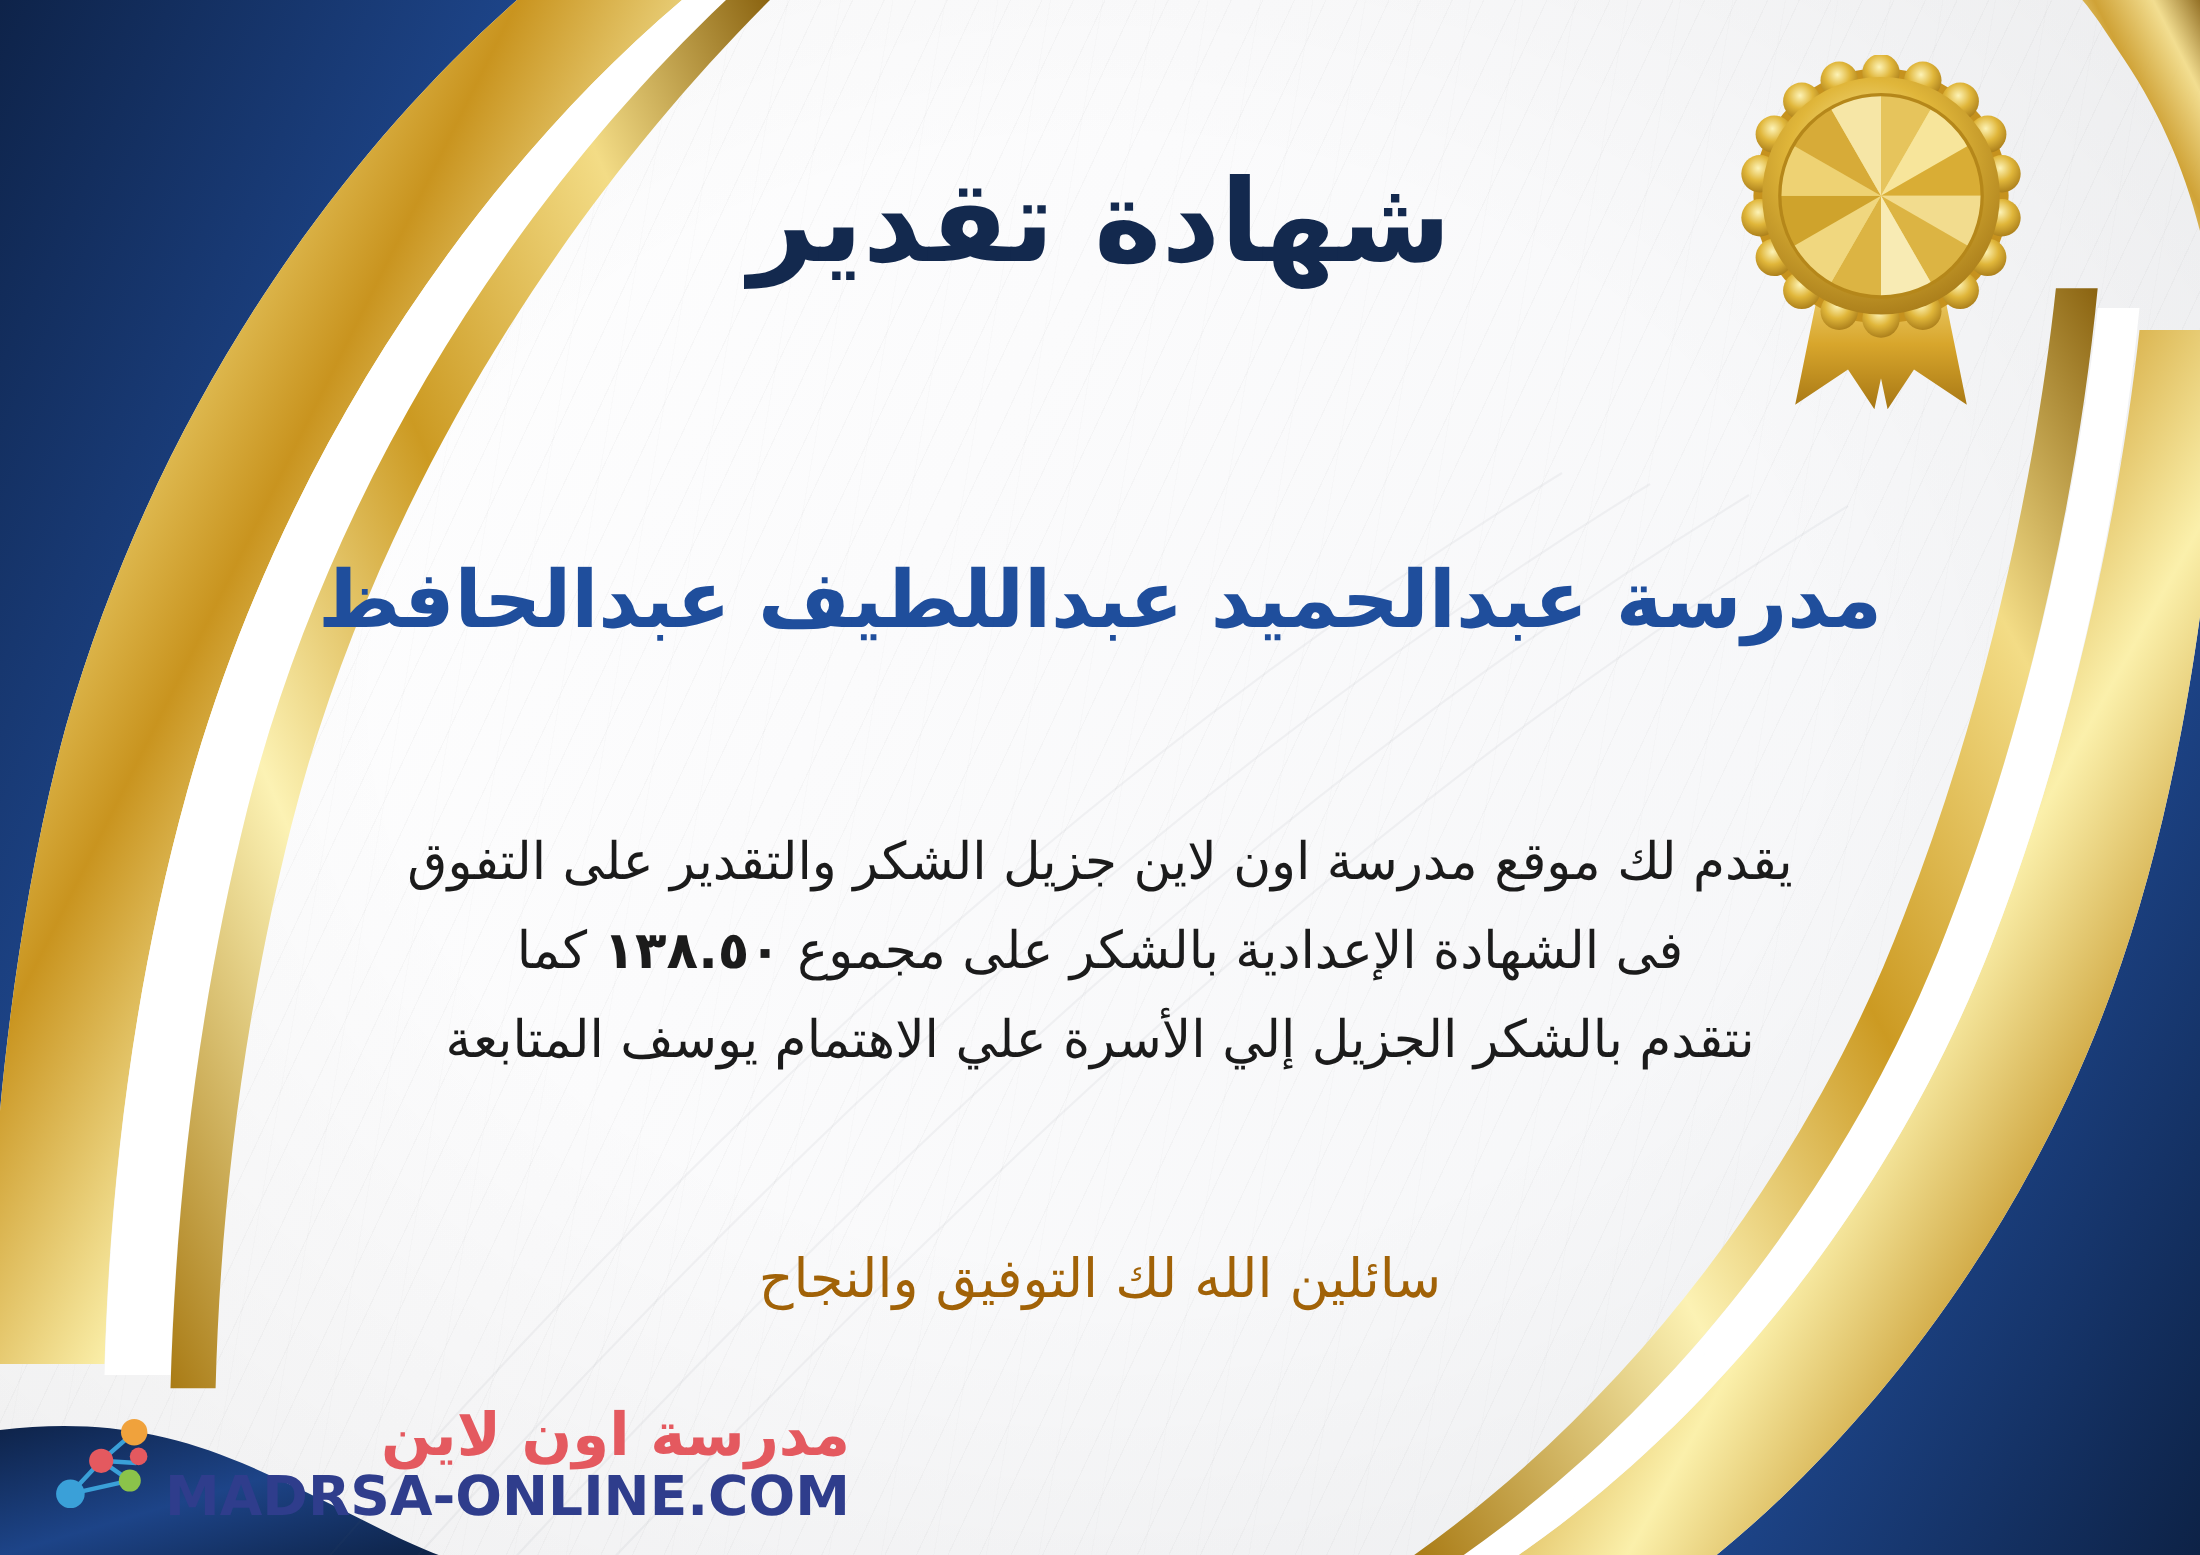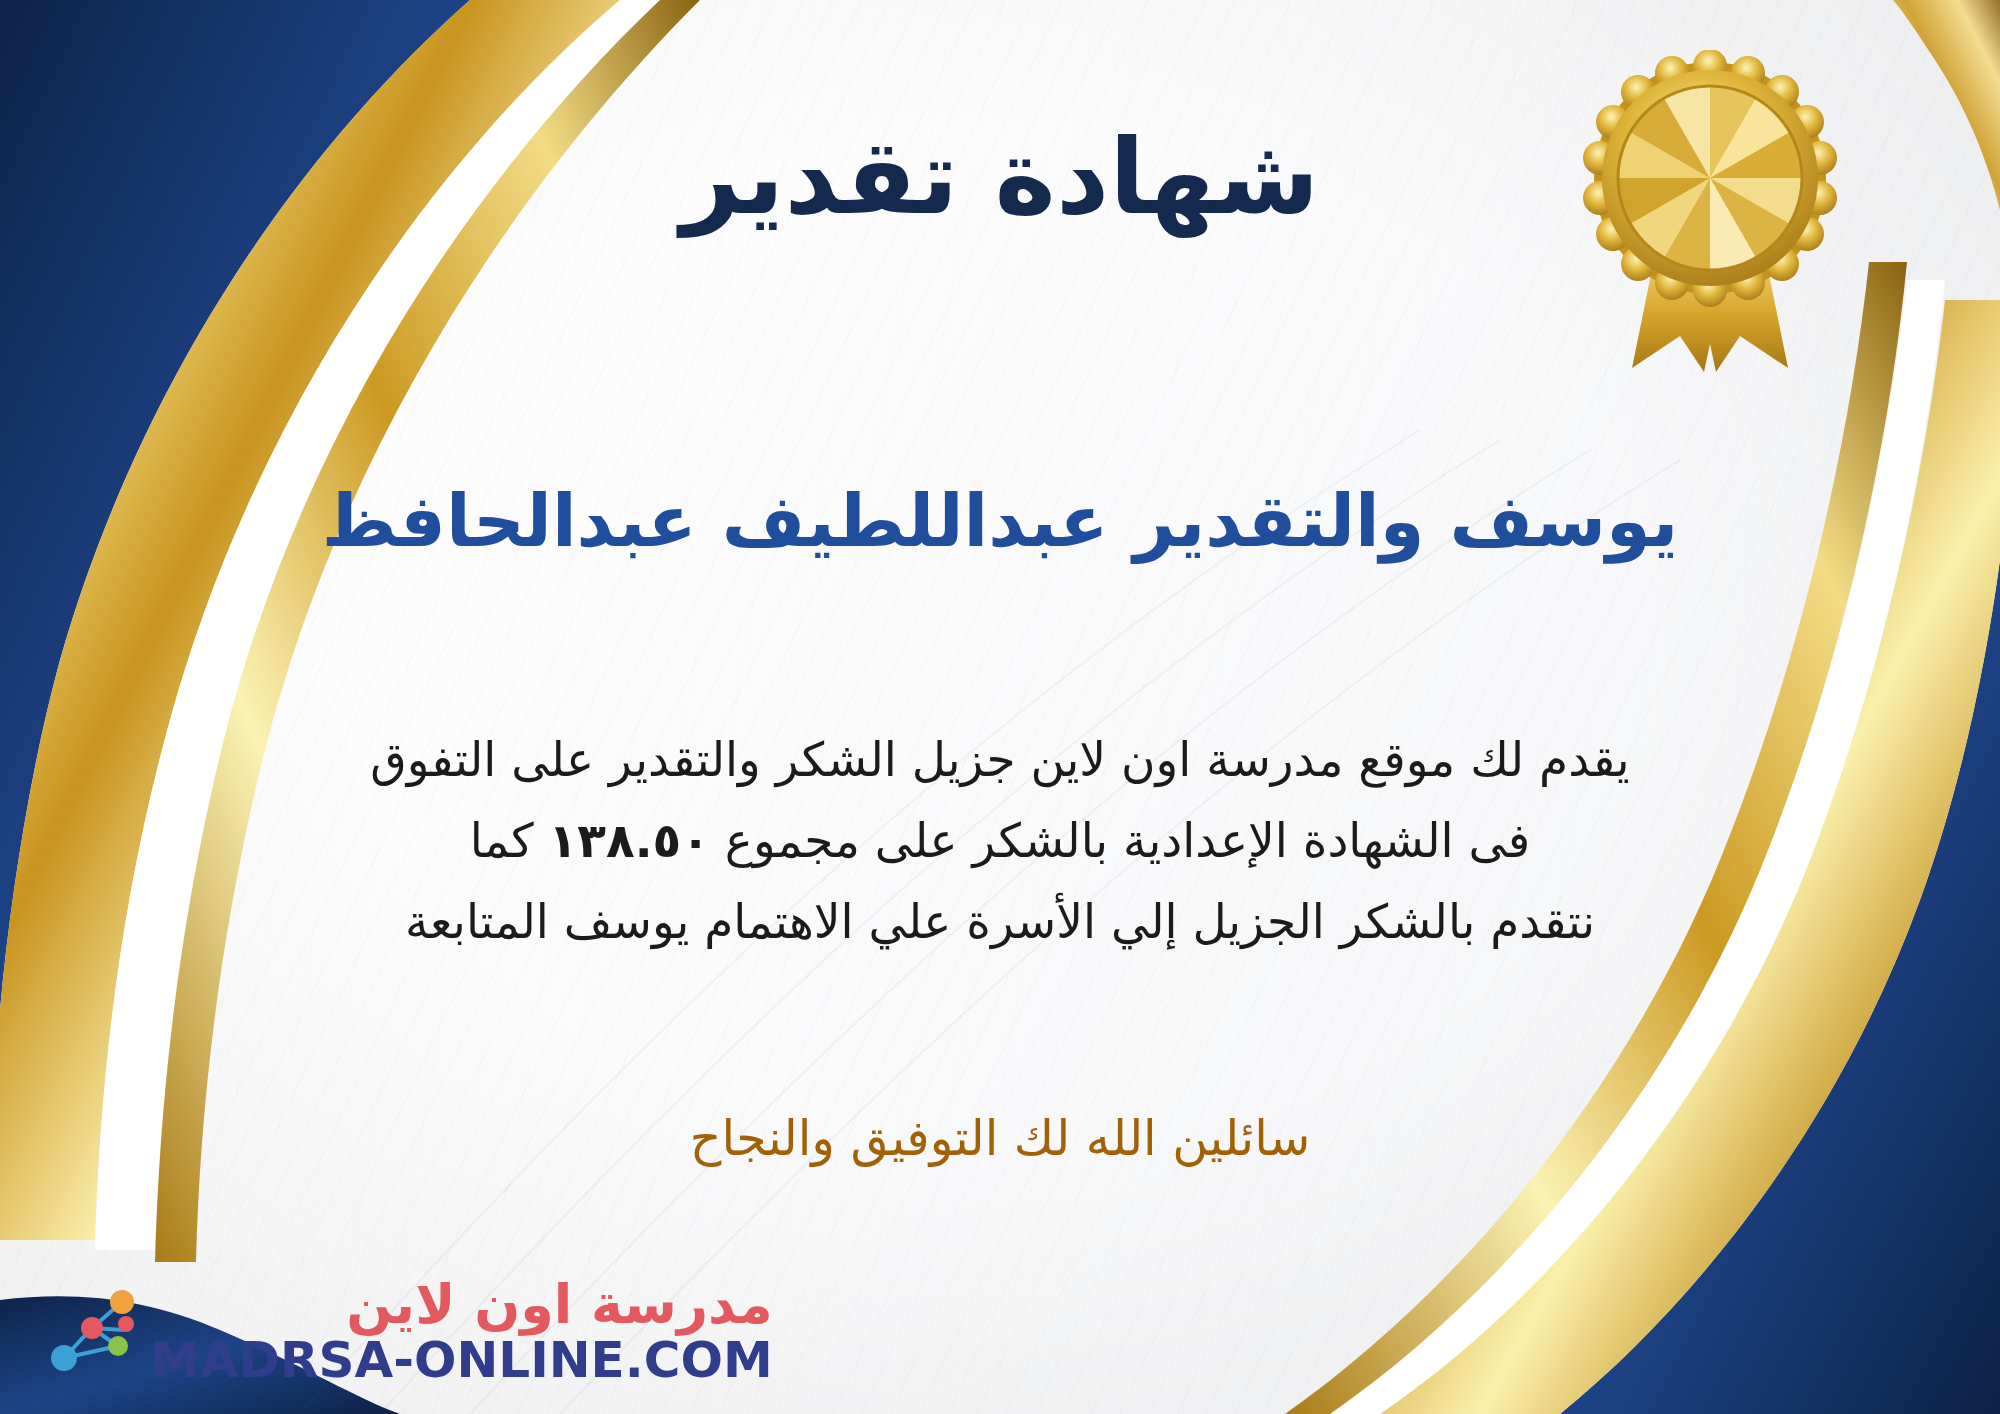--- a/index.html
+++ b/index.html
@@ -44,20 +44,21 @@
     position: absolute;
     inset: 0;
     pointer-events: none;
   }
   .deco svg { display:block; width:2000px; height:1414px; }
 
   
   .content {
     position: absolute;
     inset: 0;
+    margin-top: 24px;
   }
   .title {
     position: absolute;
     top: 120px;
     left: 0;
     right: 0;
     text-align: center;
     font-size: 104px;
     font-weight: 700;
     color: #13294e;
@@ -265,21 +266,21 @@
         </g>
         <circle r="92" fill="none" stroke="#b5871a" stroke-width="3"></circle>
       </g>
     </svg>
   </div>
 
   <div class="content">
 
     <div class="title">شهادة تقدير</div>
 
-    <div class="recipient">يوسف والتقدير عبداللطيف عبدالحافظ</div>
+    <div class="recipient">مدرسة عبدالحميد عبداللطيف عبدالحافظ</div>
 
     <div class="body-text">
       <div>يقدم لك موقع مدرسة اون لاين جزيل الشكر  والتقدير على التفوق</div>
       <div>
         <span>فى الشهادة الإعدادية بالشكر على مجموع</span>
         <span class="score">١٣٨.٥٠</span>
         <span>كما</span>
       </div>
       <div>نتقدم  بالشكر الجزيل إلي الأسرة علي الاهتمام يوسف المتابعة</div>
     </div>

